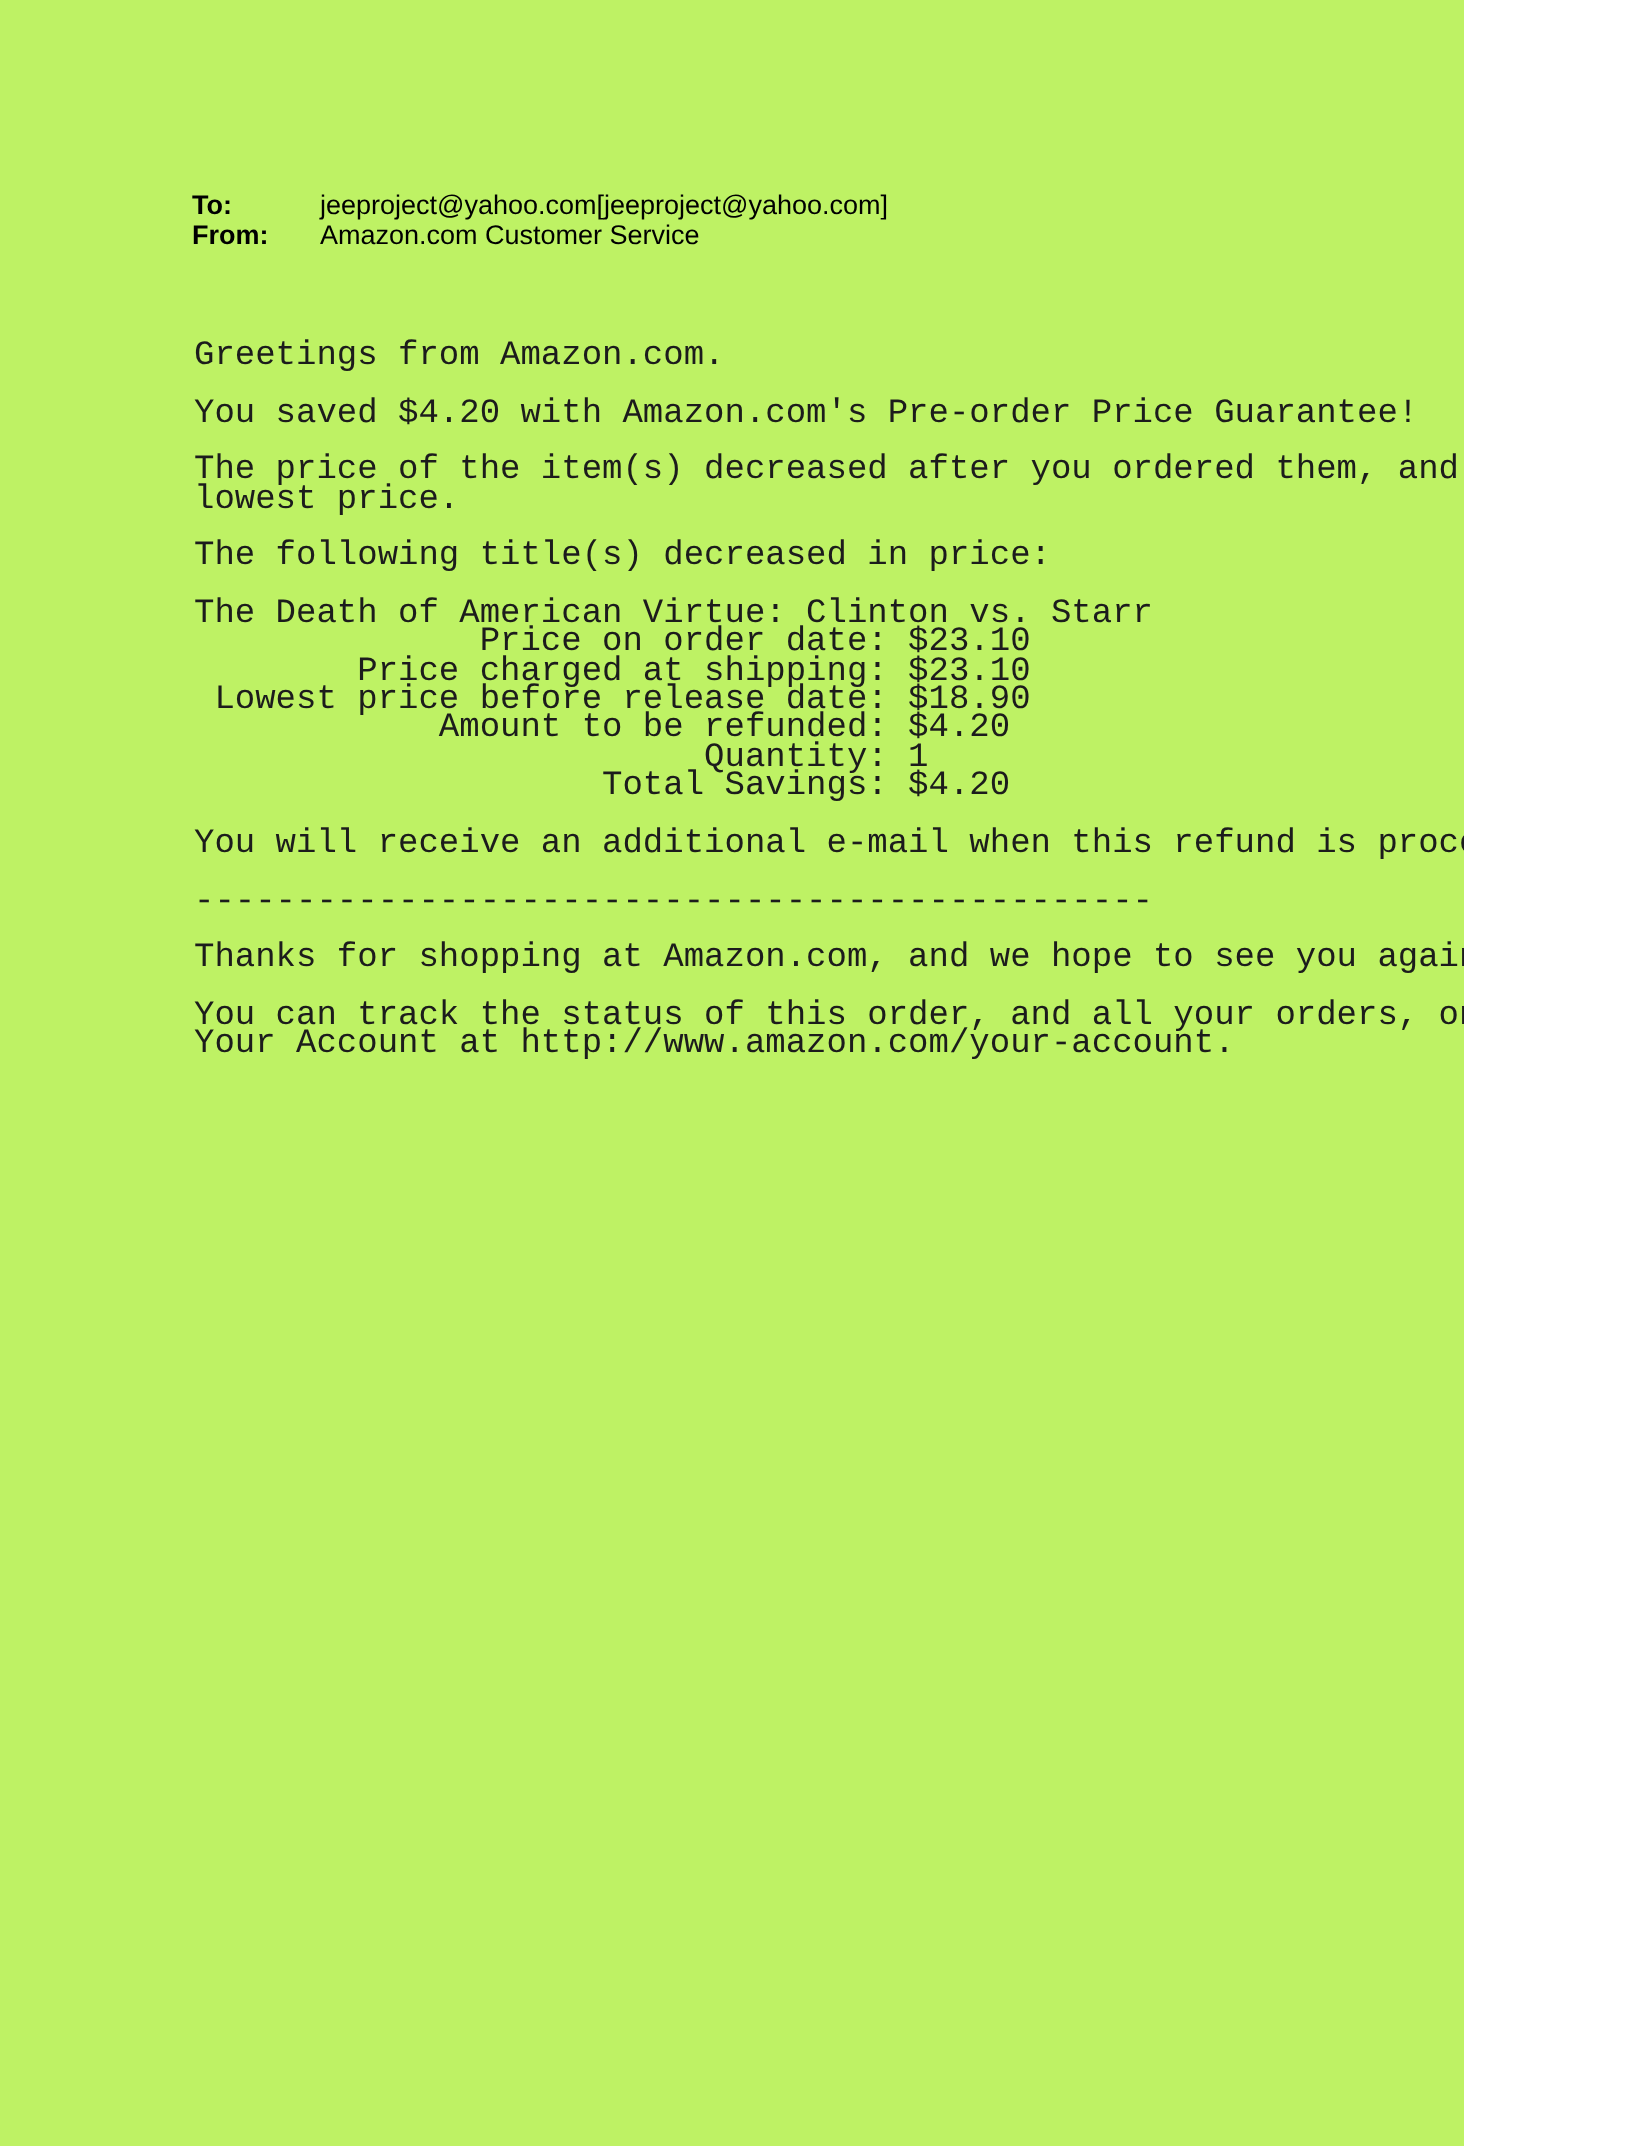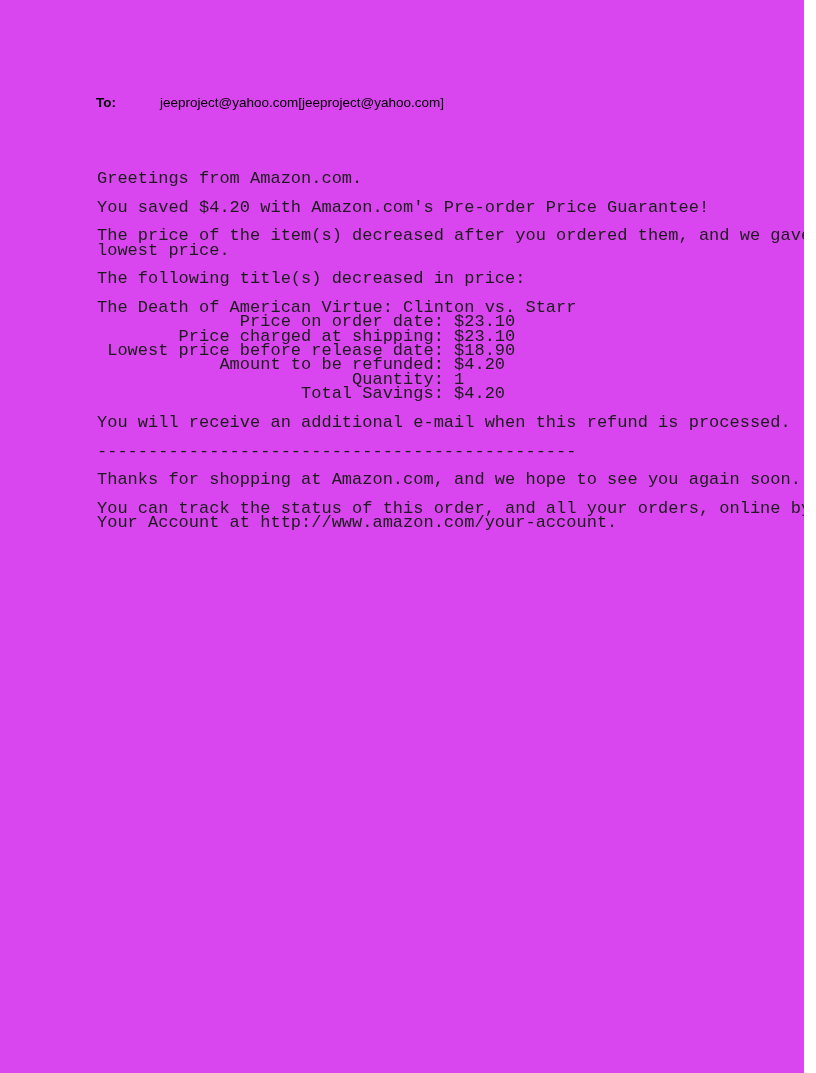--- a/index.html
+++ b/index.html
@@ -1,21 +1,21 @@
 <!DOCTYPE html>
 <html><head>
 <meta charset="utf-8">
 <style>
   * { box-sizing: border-box; }
   html, body { margin: 0; padding: 0; background: #ffffff; }
   .page {
     position: relative;
-    width: 804px;
+    width: 732px;
     height: 1073px;
-    background: #d946ef;
+    background: #bef264;
     overflow: hidden;
     font-family: "Liberation Sans", sans-serif;
   }
   .email-header {
     position: absolute;
     left: 96px;
     top: 95px;
     font-size: 13.5px;
     line-height: 15.4px;
     color: #000000;
@@ -57,20 +57,23 @@
 </style>
 </head>
 <body>
 
 <div class="page">
 
   <div class="email-header">
     <div class="header-row">
       <span class="header-label">To:</span><span class="header-value">jeeproject@yahoo.com[jeeproject@yahoo.com]</span>
     </div>
+    <div class="header-row">
+      <span class="header-label">From:</span><span class="header-value">Amazon.com Customer Service</span>
+    </div>
   </div>
 
   <pre class="email-body">Greetings from Amazon.com.
 
 You saved $4.20 with Amazon.com's Pre-order Price Guarantee!
 
 The price of the item(s) decreased after you ordered them, and we gave you the
 lowest price.
 
 The following title(s) decreased in price:

